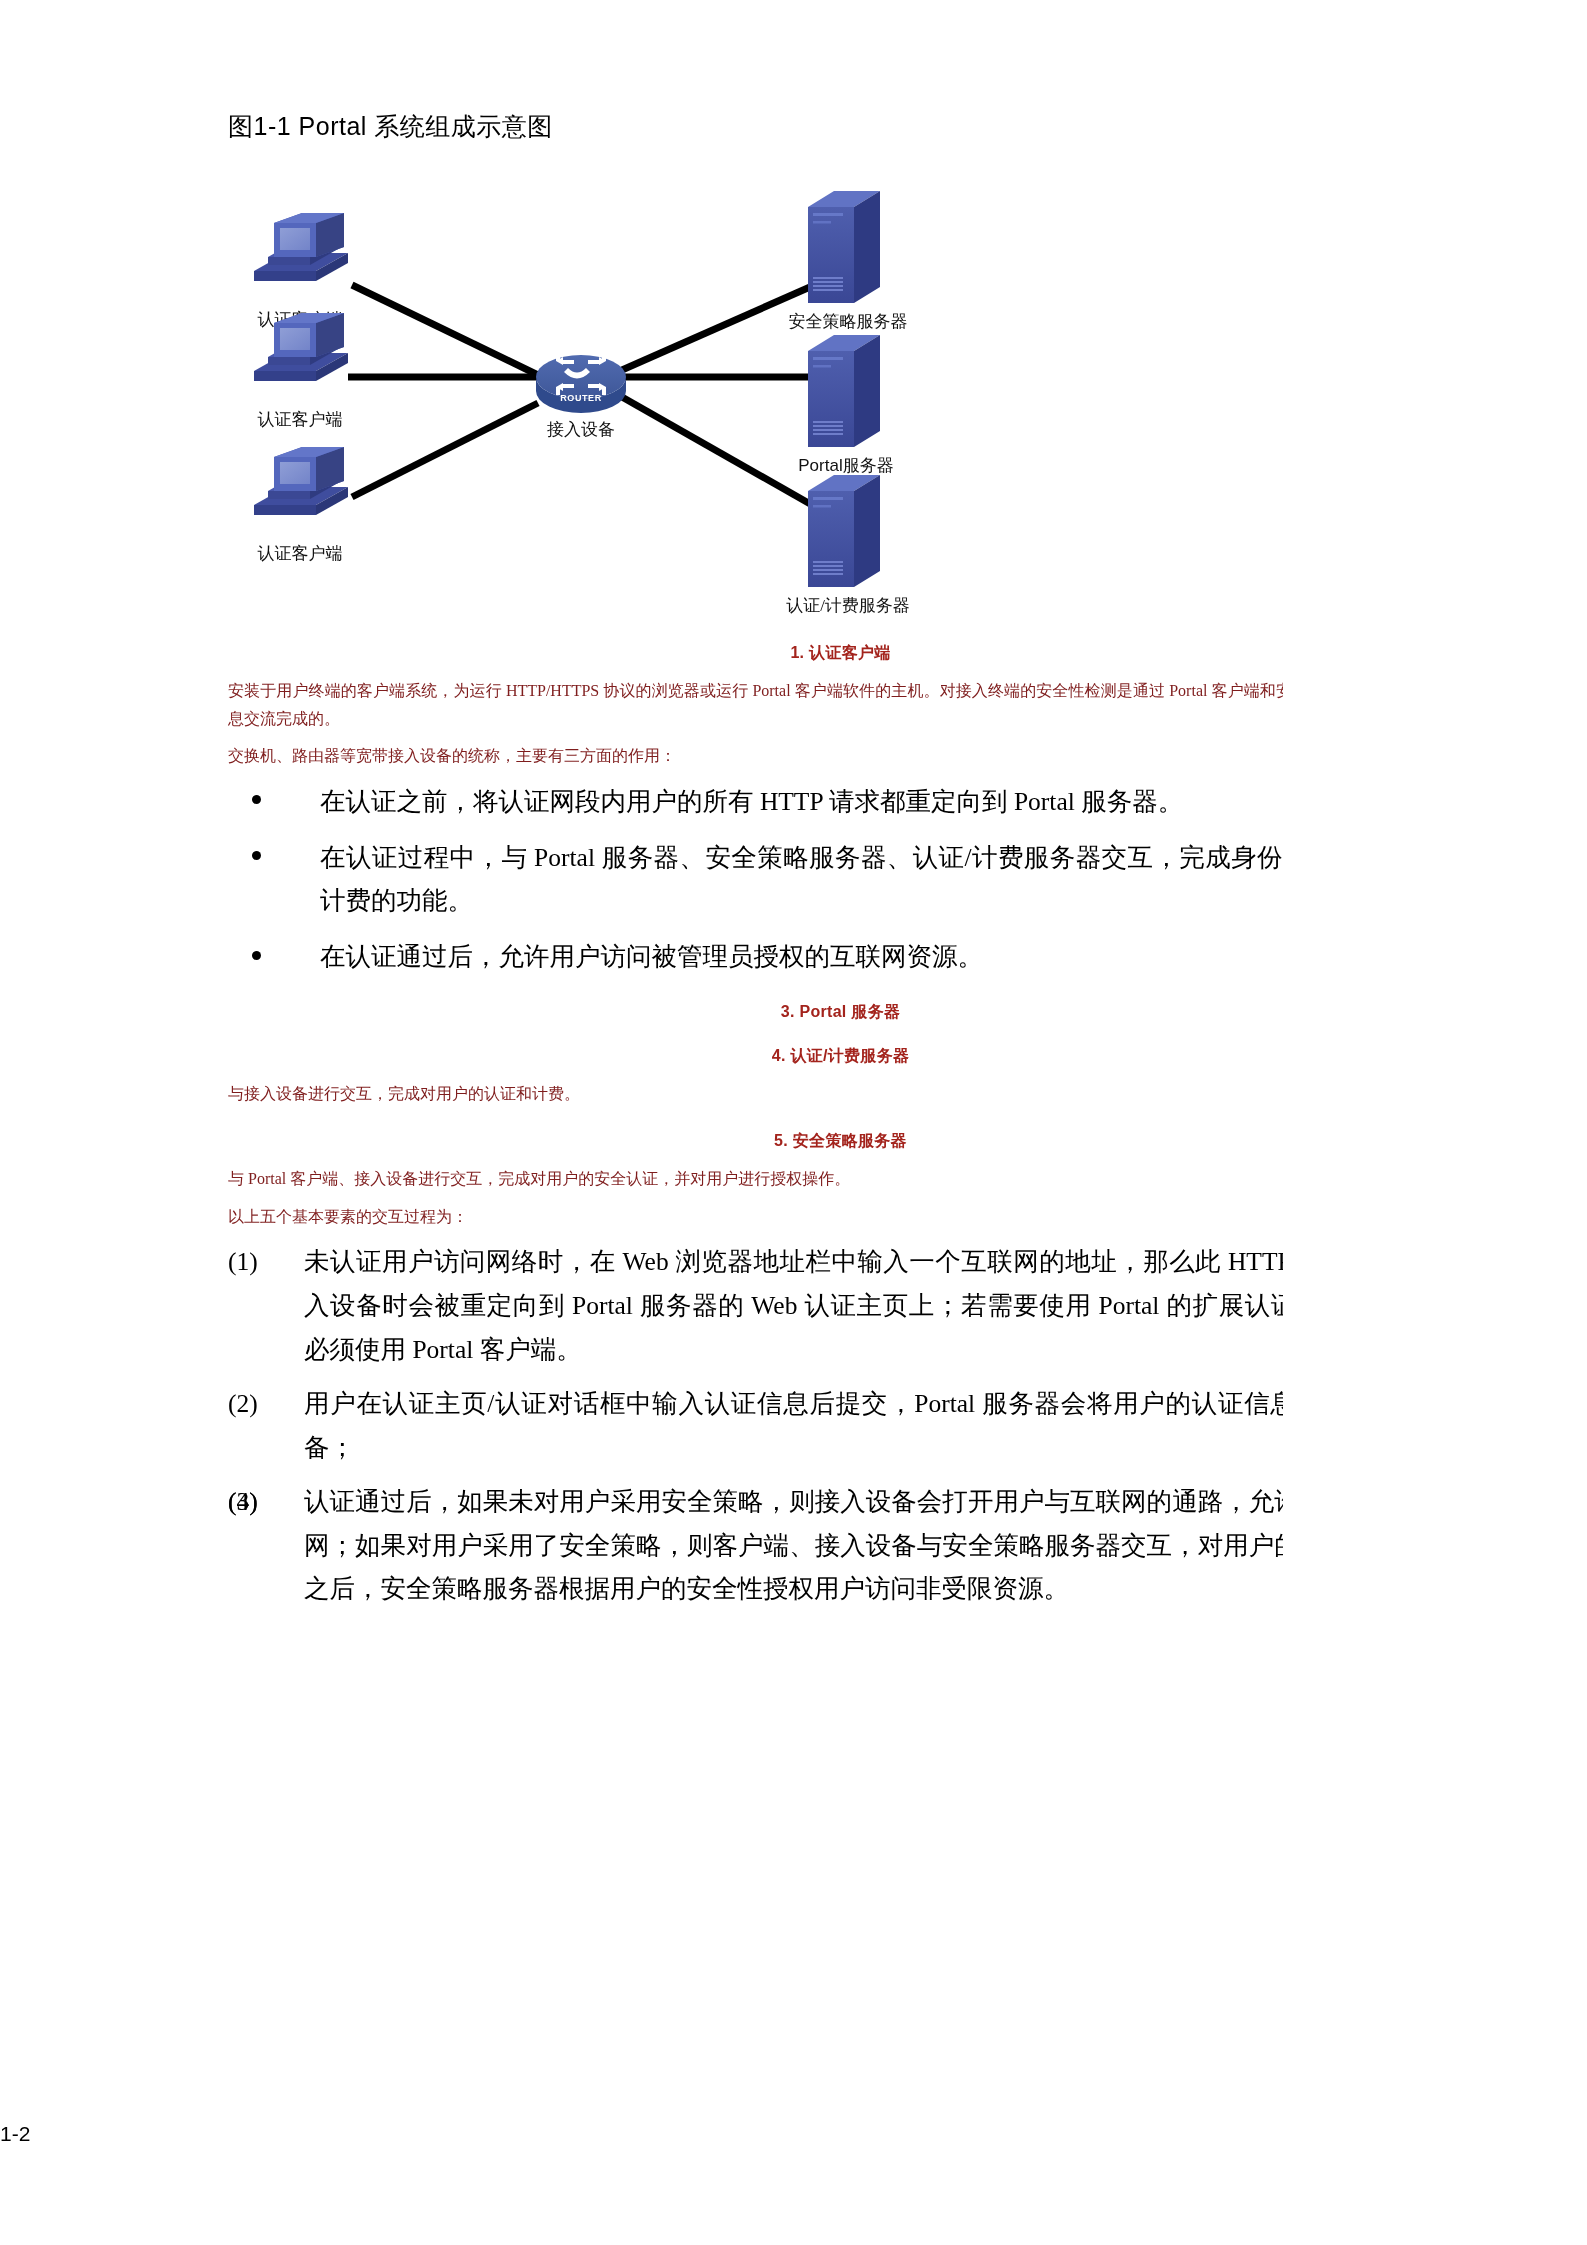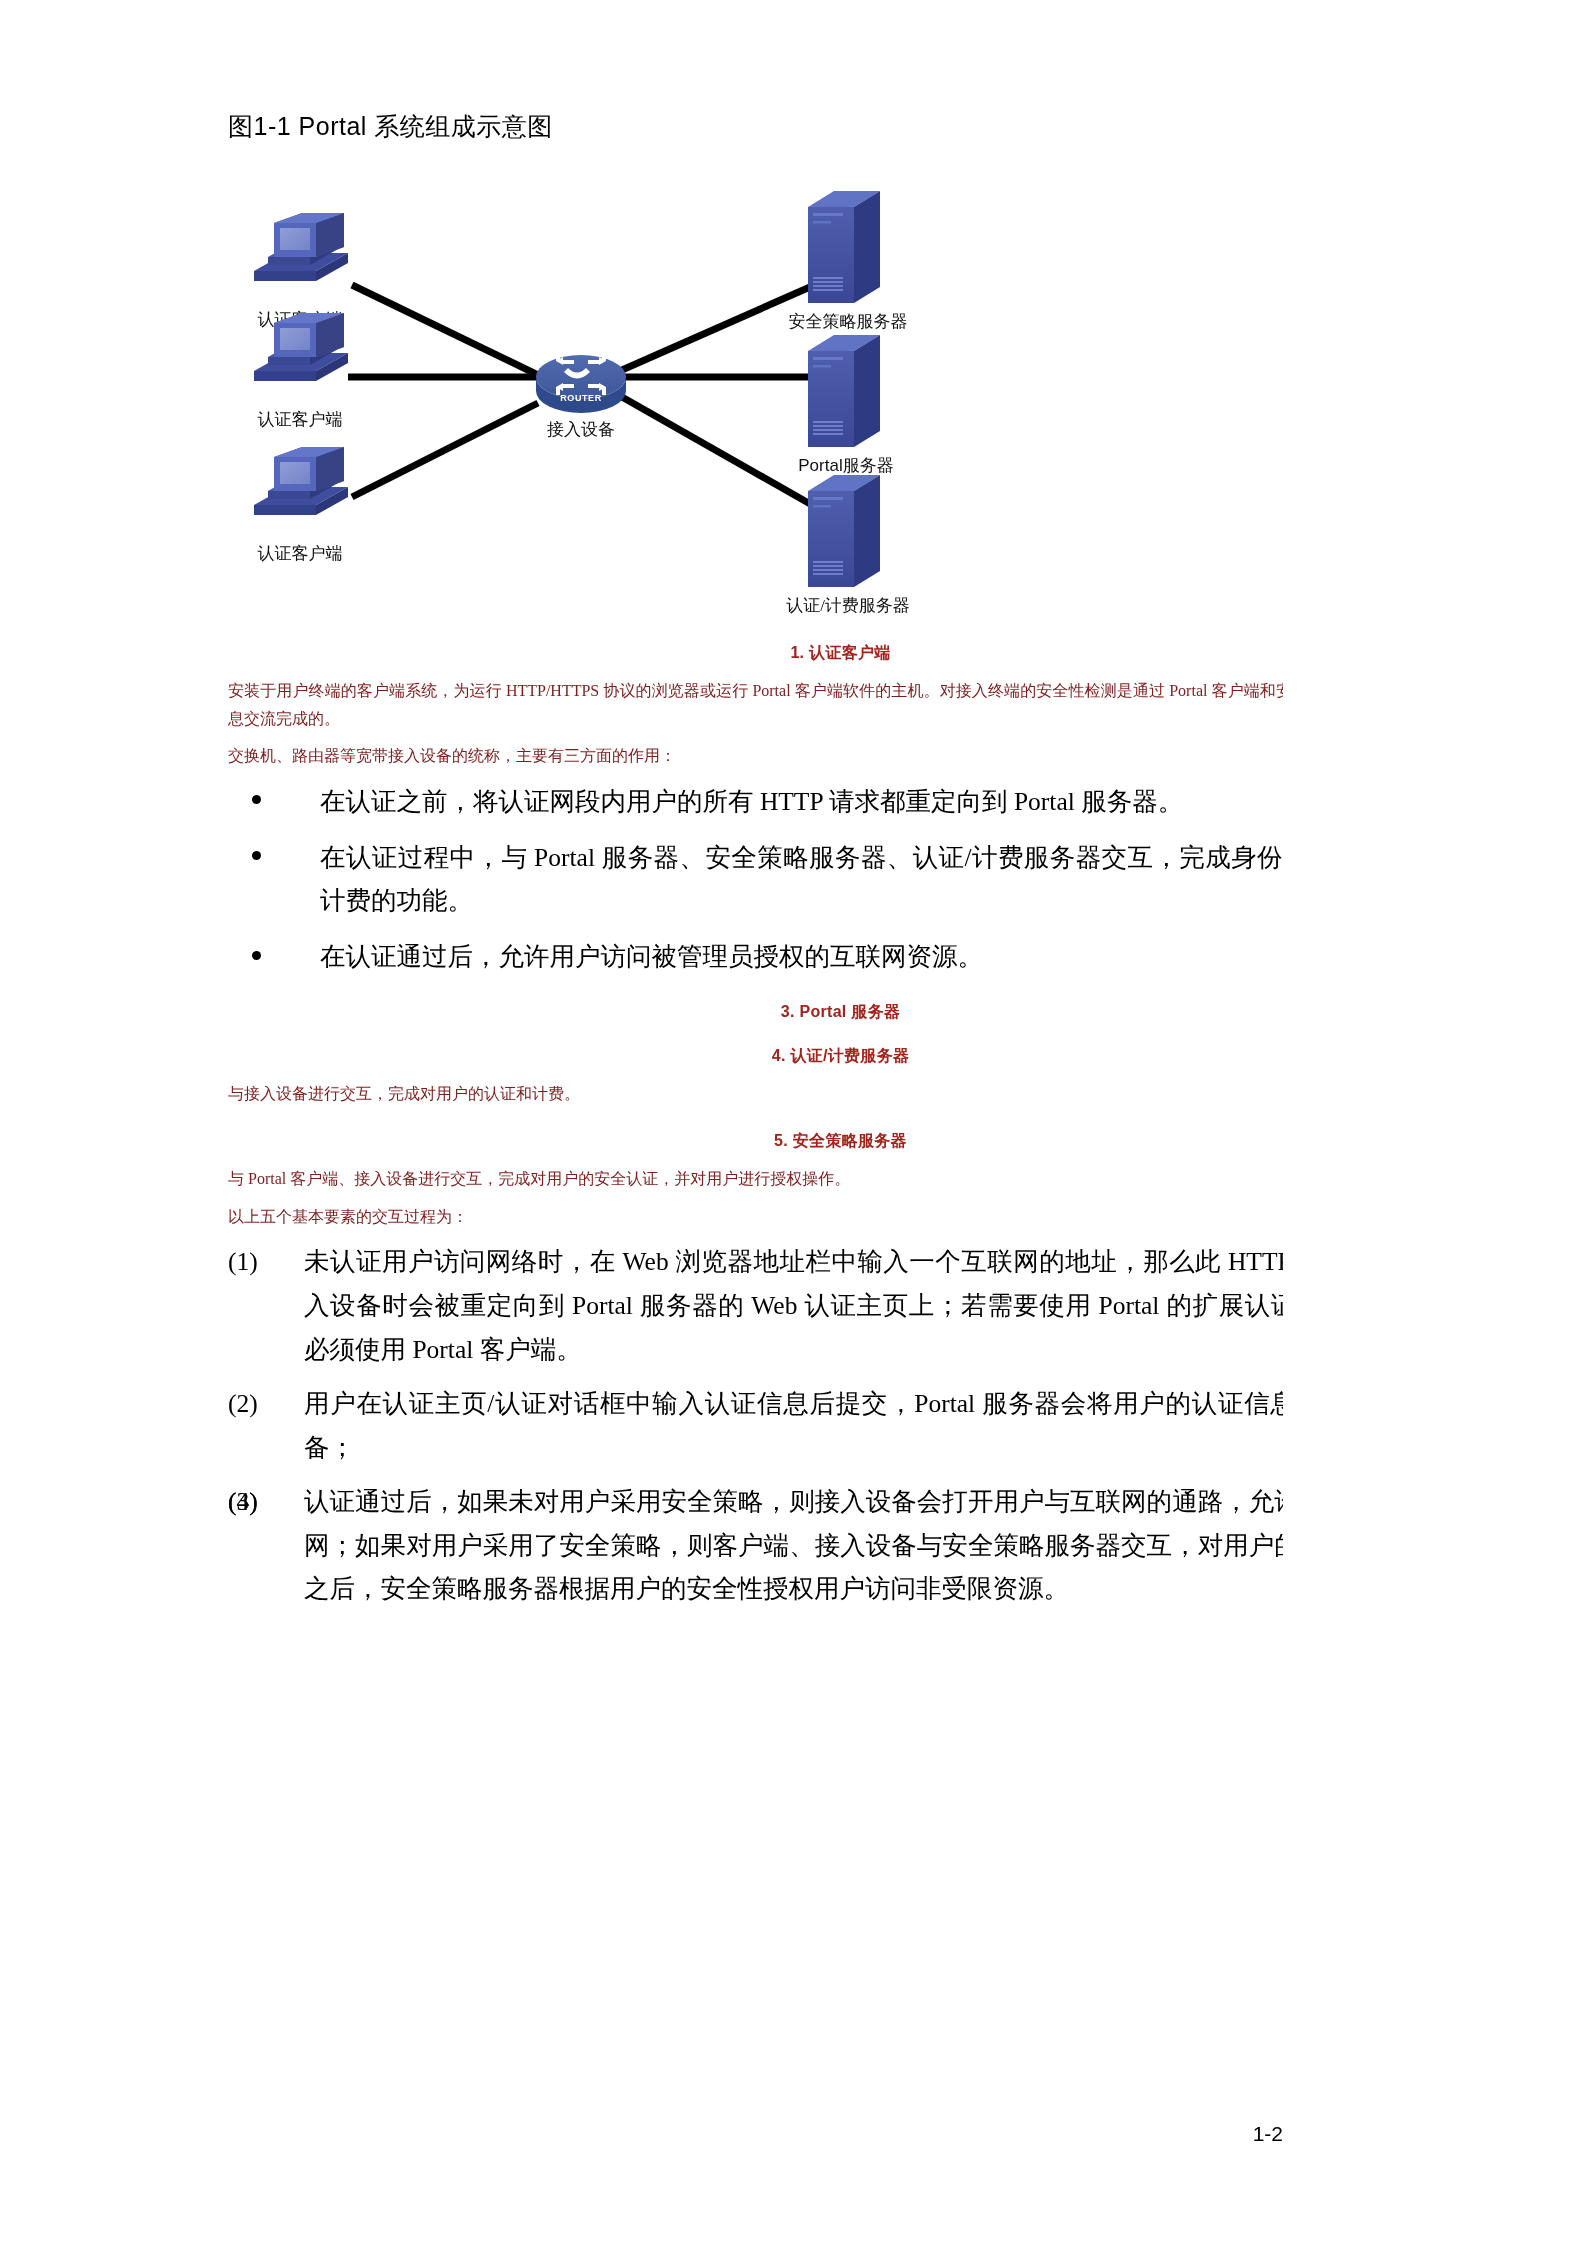--- a/index.html
+++ b/index.html
@@ -135,21 +135,21 @@
     font-size: 25.5px;
     color: #000000;
   }
 
   
   .page-footer {
     position: absolute;
     left: 0;
     right: 0;
     top: 2122px;
-    text-align: right;
+    text-align: left;
     font-family: "Liberation Sans", "DejaVu Sans", sans-serif;
     font-size: 21px;
     color: #000000;
   }
 </style>
 </head>
 <body>
 
 <div class="page">
 

